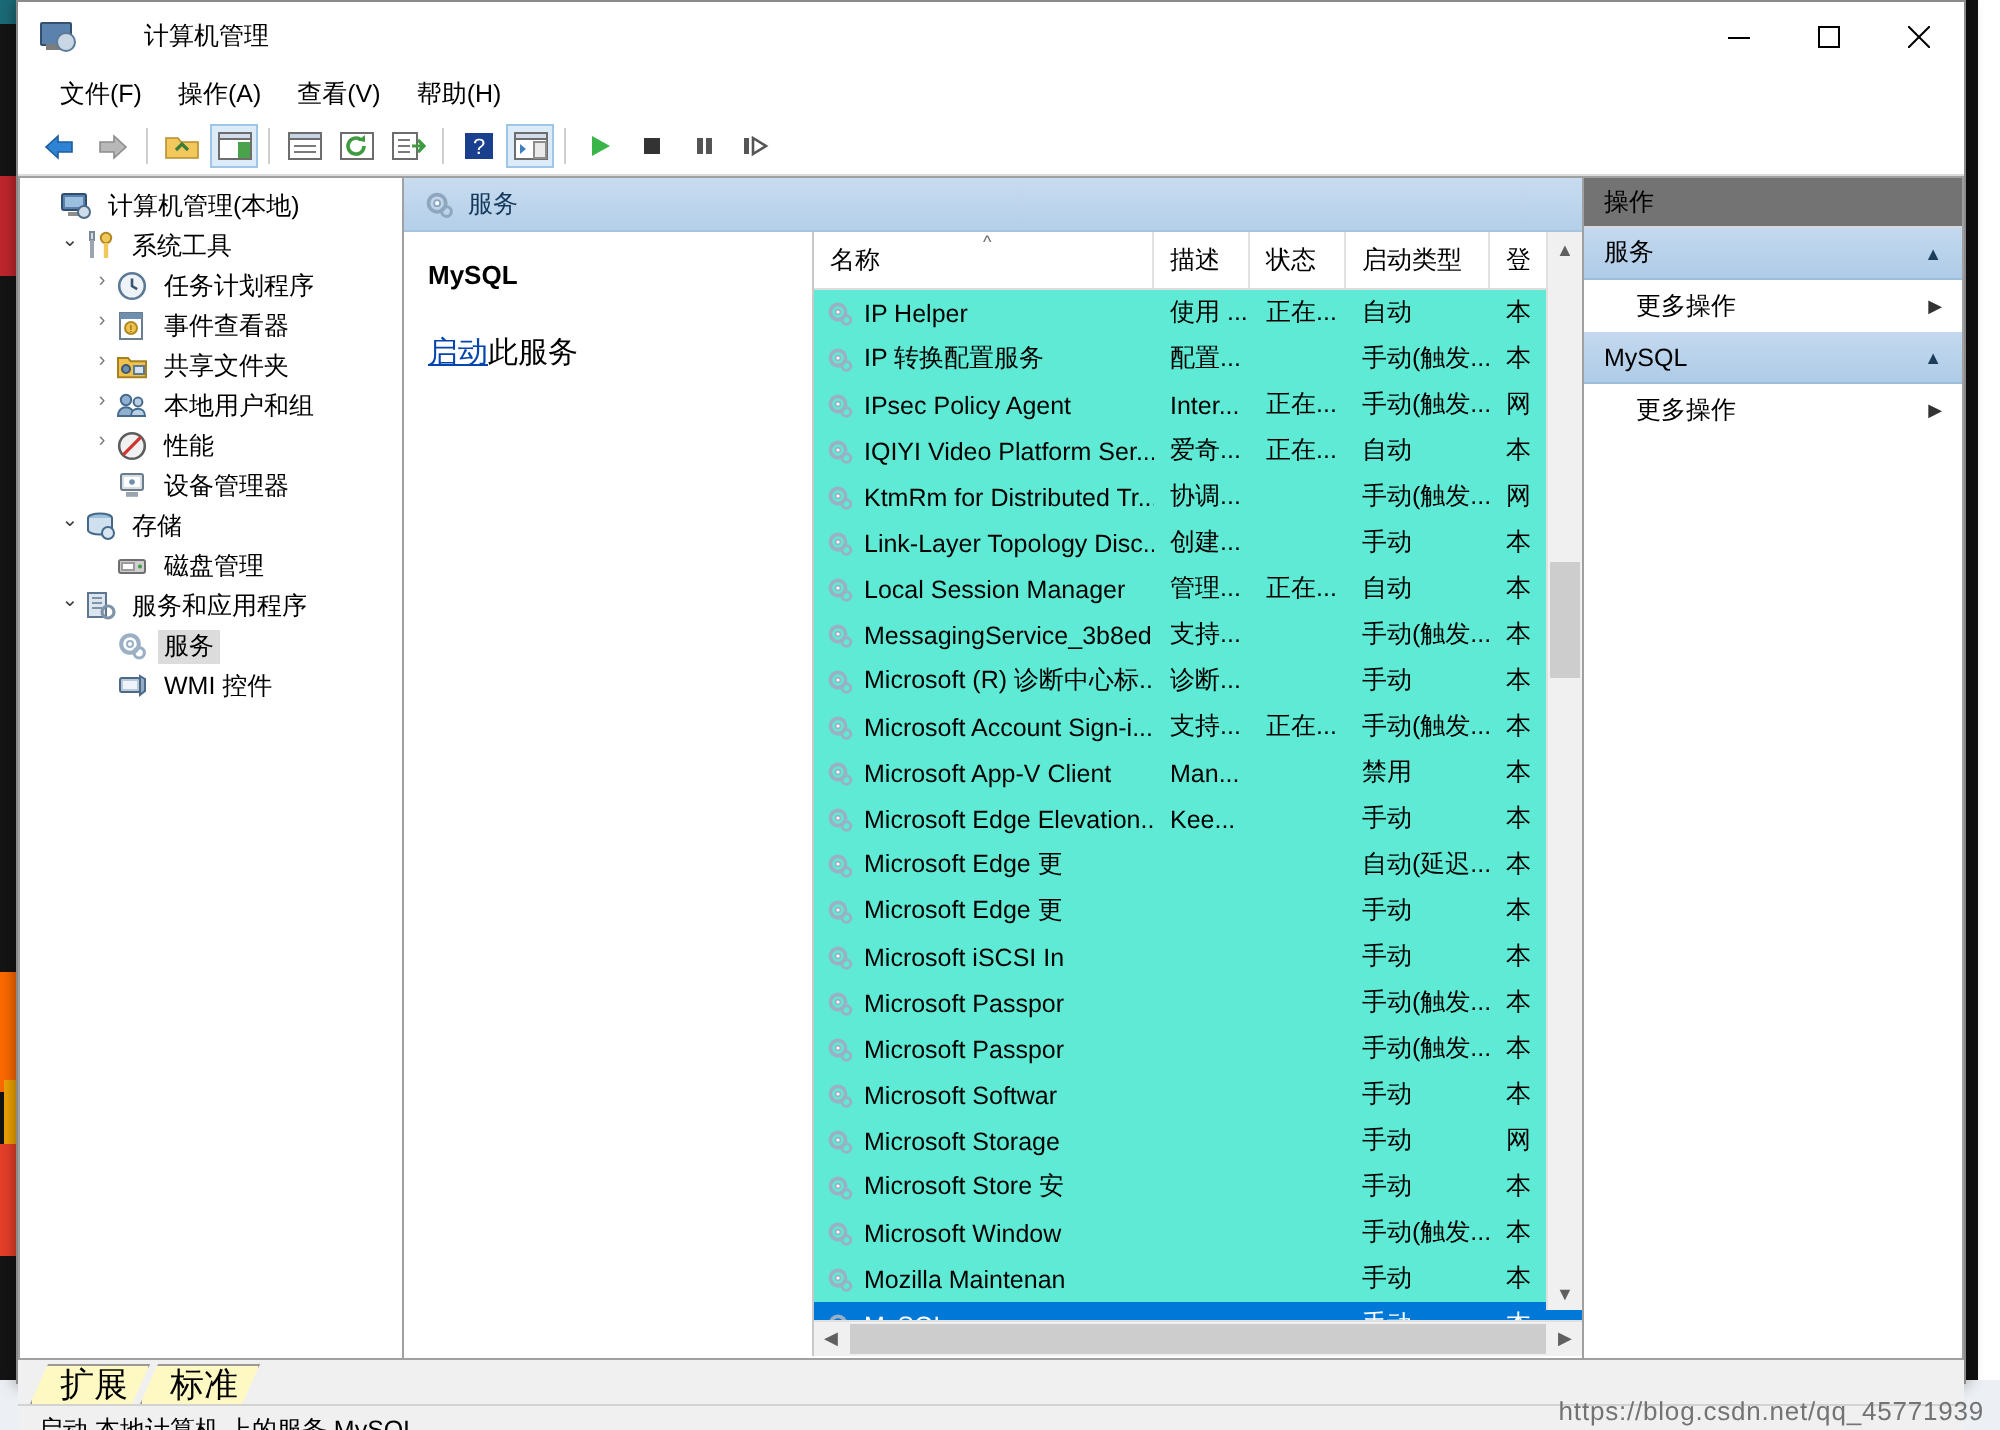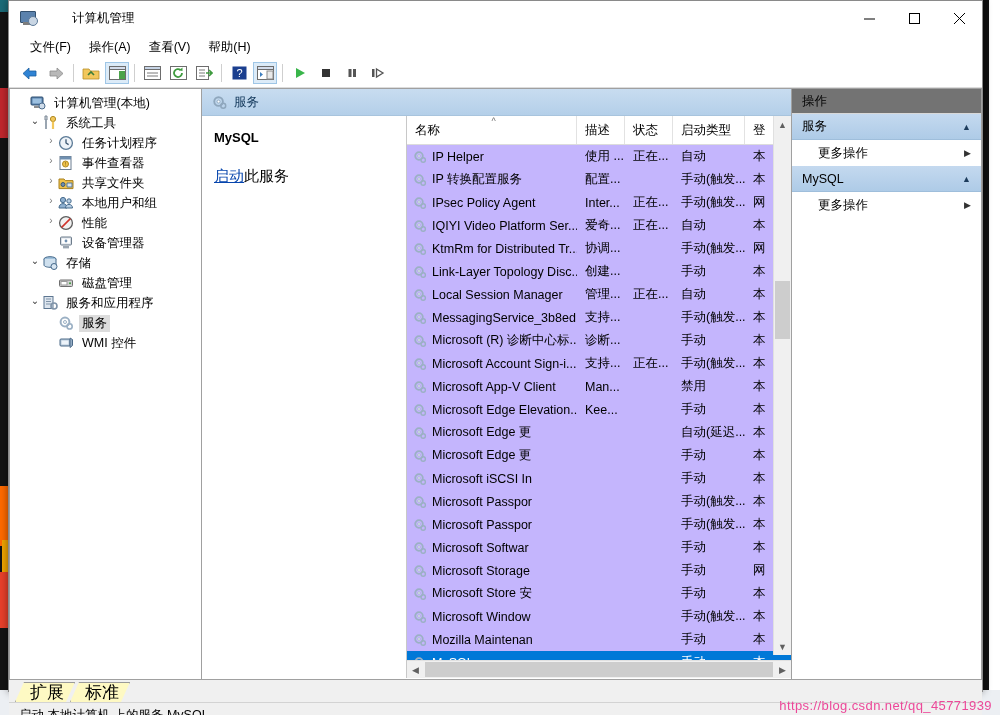--- a/index.html
+++ b/index.html
@@ -67,21 +67,21 @@
 
   
   #mid-head{height:26px;background:linear-gradient(#c8dcf0,#b4cfe9);border-bottom:1px solid #a8c4dd;display:flex;align-items:center;padding-left:10px;}
   #mid-head .gicon{width:15px;height:15px;margin-right:7px;flex:none;}
   #mid-head .t{font-size:12.5px;color:#14395c;}
   #mid-split{display:flex;height:562px;}
   #detail{width:205px;border-right:1px solid #c8c8c8;padding:14px 12px 0 12px;box-sizing:border-box;background:#fff;}
   #detail .svcname{font-weight:bold;font-size:13px;margin-bottom:22px;}
   #detail .actline{font-size:15px;}
   #detail .actline a{color:#0645ad;text-decoration:underline;cursor:pointer;}
-  #list{flex:1;position:relative;background:#c4b5fd;overflow:hidden;}
+  #list{flex:1;position:relative;background:#5eead4;overflow:hidden;}
 
   
   #lhead{display:flex;height:28px;border-bottom:1px solid #dcdcdc;background:#fff;align-items:stretch;}
   .hcell{display:flex;align-items:center;font-size:12.5px;padding-left:8px;border-right:1px solid #e2e2e2;box-sizing:border-box;position:relative;cursor:default;}
   .hcell .sortmark{position:absolute;left:50%;top:0px;font-size:9px;color:#6b6b6b;}
   .c-name{width:170px;} .c-desc{width:48px;} .c-state{width:48px;} .c-start{width:72px;} .c-log{width:30px;border-right:none;}
 
   
   #rows{position:relative;}
   .row{display:flex;height:23px;align-items:center;font-size:12.5px;white-space:nowrap;cursor:default;}
@@ -109,21 +109,21 @@
   .ap-item .arrow{font-size:9px;color:#333;}
 
   
   #tabs{height:22px;background:#f0f0f0;display:flex;align-items:flex-end;padding-left:6px;}
   .tab{position:relative;height:19px;padding:0 10px 0 14px;font-size:17px;display:flex;align-items:center;cursor:default;
        background:#fef9c3;border:1px solid #9a9a9a;border-bottom:none;
        clip-path:polygon(9px 0,100% 0,calc(100% - 9px) 100%,0 100%);margin-right:-5px;}
   #statusbar{height:24px;background:#f0f0f0;border-top:1px solid #d3d3d3;display:flex;align-items:center;padding-left:10px;font-size:12.5px;}
 
   
-  #watermark{position:absolute;right:8px;bottom:2px;font-size:13px;color:#ec4899;letter-spacing:.4px;
+  #watermark{position:absolute;right:8px;bottom:2px;font-size:13px;color:#737373;letter-spacing:.4px;
              user-select:none;font-family:"Liberation Sans",sans-serif;}
   #bg-text-right{position:absolute;left:966px;top:95px;width:24px;font-size:10px;color:#6a7f95;line-height:28px;}
 </style>
 </head>
 <body>
 
 <div id="desktop">
   <div class="bg-strip" id="bg-left-dark"></div>
   <div class="bg-strip" id="bg-teal"></div>
   <div class="bg-strip" id="bg-red1"></div>

